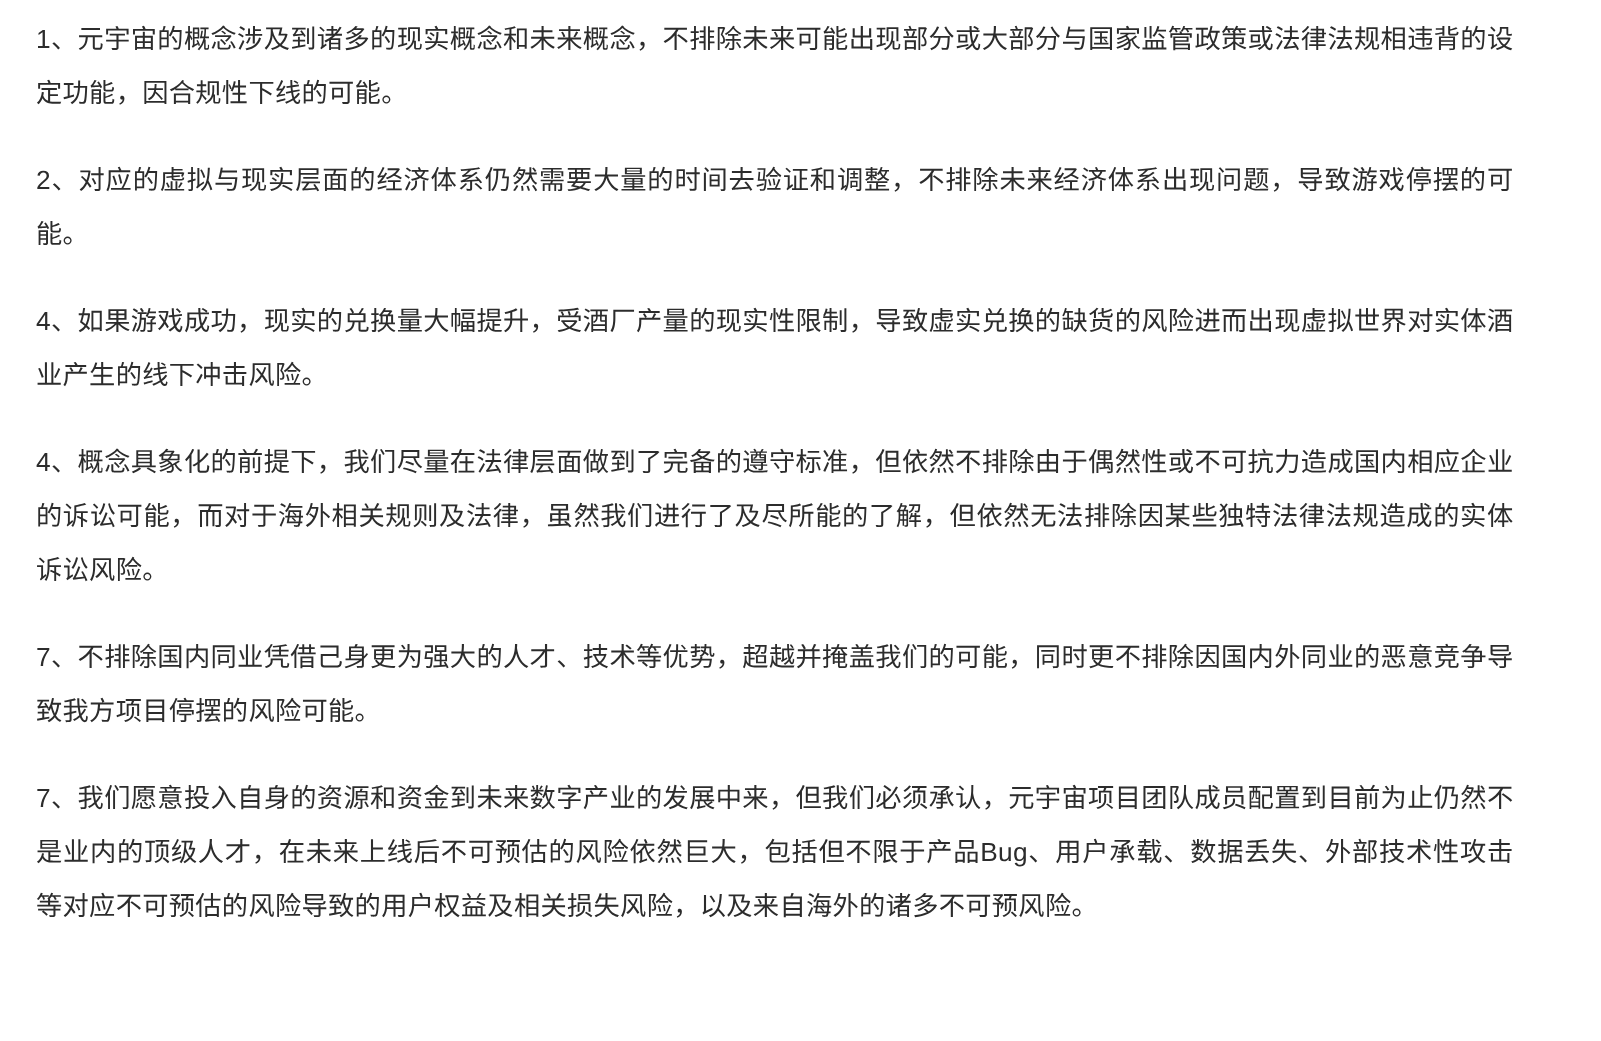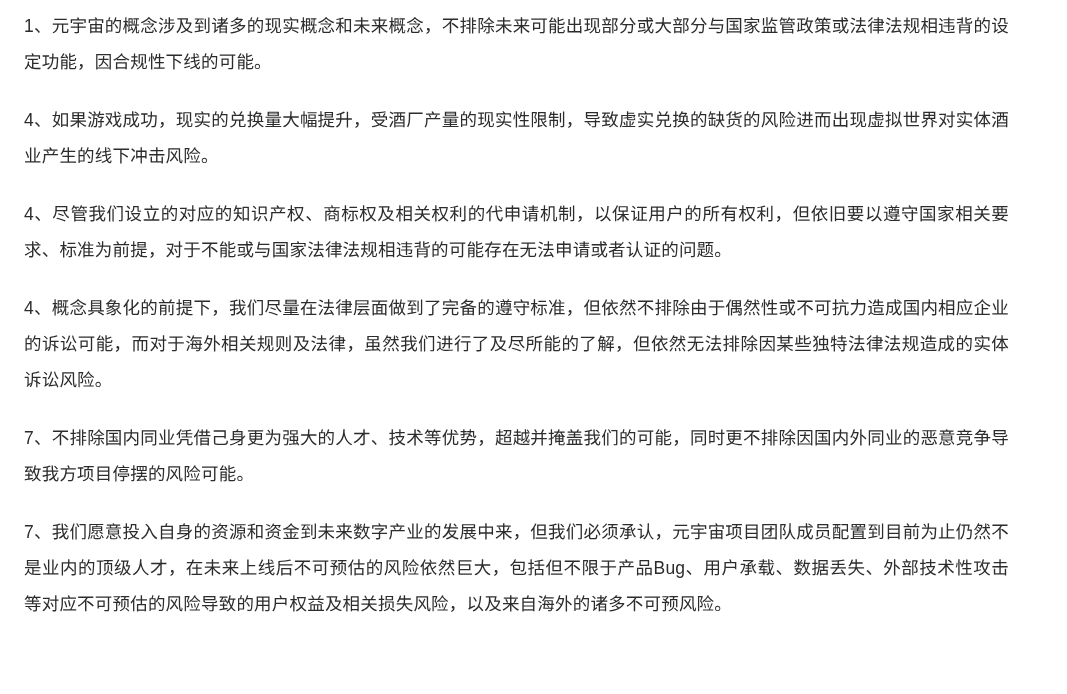--- a/index.html
+++ b/index.html
@@ -32,18 +32,18 @@
   }
   .para:last-child {
     margin-bottom: 12px;
   }
 </style>
 </head>
 <body>
 
 <div class="doc">
   <p class="para">1、元宇宙的概念涉及到诸多的现实概念和未来概念，不排除未来可能出现部分或大部分与国家监管政策或法律法规相违背的设定功能，因合规性下线的可能。</p>
+  <p class="para">2、对应的虚拟与现实层面的经济体系仍然需要大量的时间去验证和调整，不排除未来经济体系出现问题，导致游戏停摆的可能。</p>
   <p class="para">4、如果游戏成功，现实的兑换量大幅提升，受酒厂产量的现实性限制，导致虚实兑换的缺货的风险进而出现虚拟世界对实体酒业产生的线下冲击风险。</p>
-  <p class="para">4、尽管我们设立的对应的知识产权、商标权及相关权利的代申请机制，以保证用户的所有权利，但依旧要以遵守国家相关要求、标准为前提，对于不能或与国家法律法规相违背的可能存在无法申请或者认证的问题。</p>
   <p class="para">4、概念具象化的前提下，我们尽量在法律层面做到了完备的遵守标准，但依然不排除由于偶然性或不可抗力造成国内相应企业的诉讼可能，而对于海外相关规则及法律，虽然我们进行了及尽所能的了解，但依然无法排除因某些独特法律法规造成的实体诉讼风险。</p>
   <p class="para">7、不排除国内同业凭借己身更为强大的人才、技术等优势，超越并掩盖我们的可能，同时更不排除因国内外同业的恶意竞争导致我方项目停摆的风险可能。</p>
   <p class="para">7、我们愿意投入自身的资源和资金到未来数字产业的发展中来，但我们必须承认，元宇宙项目团队成员配置到目前为止仍然不是业内的顶级人才，在未来上线后不可预估的风险依然巨大，包括但不限于产品Bug、用户承载、数据丢失、外部技术性攻击等对应不可预估的风险导致的用户权益及相关损失风险，以及来自海外的诸多不可预风险。</p>
 </div>
 
 </body></html>

